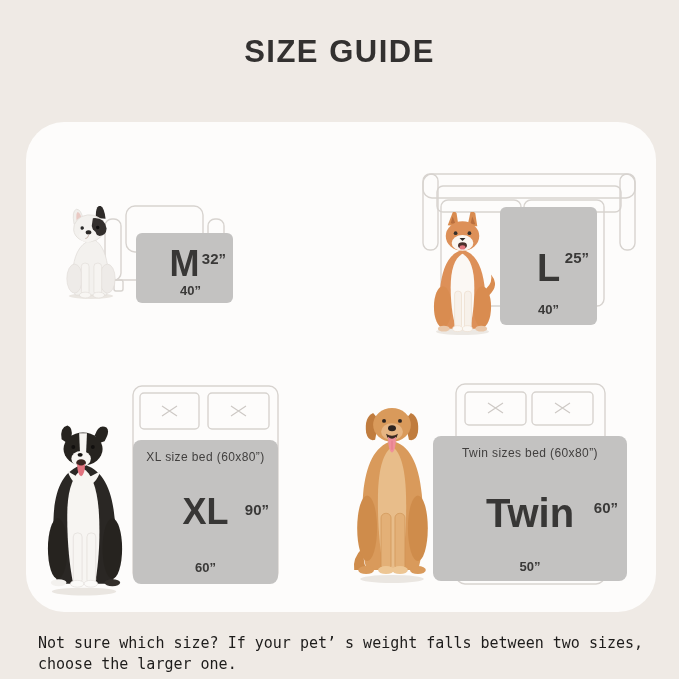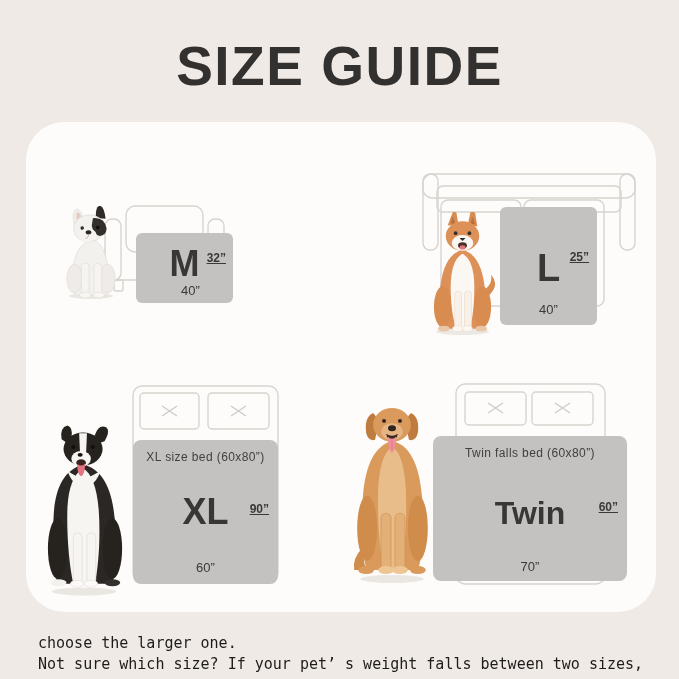--- a/index.html
+++ b/index.html
@@ -1,47 +1,47 @@
 <!DOCTYPE html>
 <html><head>
 <meta charset="utf-8">
 <style>
   html,body{margin:0;padding:0;}
   body{width:679px;height:679px;background:#efeae5;position:relative;overflow:hidden;
        font-family:"Liberation Sans", sans-serif;}
   .abs{position:absolute;}
   #poster{position:absolute;left:0;top:0;width:679px;height:679px;}
   #title{position:absolute;left:0;top:34px;width:679px;text-align:center;
-         font-size:55px;font-weight:700;letter-spacing:1.5px;color:#333130;}
+         font-size:31px;font-weight:700;letter-spacing:1.5px;color:#333130;}
   #card{position:absolute;left:26px;top:122px;width:630px;height:490px;
         background:#fdfcfb;border-radius:38px;}
   svg{display:block;}
   .outline{stroke:#d7d3cf;stroke-width:1.4;fill:none;}
   .pillowx{stroke:#ccc8c4;stroke-width:1.1;fill:none;}
   
   .bed{position:absolute;background:#c3c2c1;color:#3a3938;z-index:2;}
   .bed .label{position:absolute;left:50%;transform:translate(-50%,-50%);font-weight:700;color:#383736;}
-  .bed .side{position:absolute;transform:translateY(-50%);font-size:12px;font-weight:700;text-decoration:underline;}
-  .bed .bottom{position:absolute;left:50%;transform:translateX(-50%);font-size:13px;font-weight:400;}
+  .bed .side{position:absolute;transform:translateY(-50%);font-size:15px;font-weight:700;}
+  .bed .bottom{position:absolute;left:50%;transform:translateX(-50%);font-size:13px;font-weight:700;}
   .bed .caption{position:absolute;left:0;top:10px;width:100%;text-align:center;
                 font-size:12px;letter-spacing:.4px;color:#413f3e;}
   #bed-m{left:136px;top:233px;width:97px;height:70px;border-radius:6px;}
   #bed-m .label{top:44%;font-size:36px;}
   #bed-m .side{right:7px;top:36%;}
   #bed-m .bottom{bottom:5px;margin-left:6px;}
   #bed-l{left:500px;top:207px;width:97px;height:118px;border-radius:6px;}
   #bed-l .label{top:52%;font-size:38px;}
   #bed-l .side{right:8px;top:42%;}
   #bed-l .bottom{bottom:8px;}
   #bed-xl{left:133px;top:440px;width:145px;height:144px;border-radius:8px;}
   #bed-xl .label{top:50%;font-size:36px;}
   #bed-xl .side{right:9px;top:48%;}
   #bed-xl .bottom{bottom:9px;}
   #bed-twin{left:433px;top:436px;width:194px;height:145px;border-radius:8px;}
-  #bed-twin .label{top:53%;font-size:32px;}
+  #bed-twin .label{top:53%;font-size:40px;}
   #bed-twin .side{right:9px;top:49%;}
   #bed-twin .bottom{bottom:7px;}
   .furniture{z-index:1;}
   .dog{z-index:3;}
   #note{position:absolute;left:38px;top:633px;width:616px;
         font-family:"DejaVu Sans Mono", monospace;font-size:15px;line-height:21px;color:#1d1c1b;}
 </style>
 </head>
 <body>
 
@@ -196,24 +196,24 @@
     <ellipse cx="40" cy="33" rx="11" ry="8.5" fill="#e6b583"></ellipse>
     <circle cx="32" cy="22" r="2" fill="#2d2420"></circle>
     <circle cx="48" cy="22" r="2" fill="#2d2420"></circle>
     <ellipse cx="40" cy="29.5" rx="4" ry="3" fill="#2d2420"></ellipse>
     <path d="M34,35 Q40,39 46,35 Q44,42 40,42 Q36,42 34,35 Z" fill="#3a2a22"></path>
     <path d="M36,38 Q36,52 40,54 Q44,52 44,38 Q40,42 36,38 Z" fill="#ef8f9b"></path>
     <path d="M40,42 L40,51" stroke="#e07a88" stroke-width="1" fill="none"></path>
   </svg>
 
   <div class="bed" id="bed-twin">
-    <span class="caption">Twin falls bed (60x80”)</span>
+    <span class="caption">Twin sizes bed (60x80”)</span>
     <span class="label">Twin</span>
     <span class="side">60”</span>
-    <span class="bottom">70”</span>
+    <span class="bottom">50”</span>
   </div>
 
   <div id="note">
+    <span style="display:block">Not sure which size? If your pet’ s weight falls between two sizes,</span>
     <span style="display:block">choose the larger one.</span>
-    <span style="display:block">Not sure which size? If your pet’ s weight falls between two sizes,</span>
   </div>
 
 </div>
 
 </body></html>

